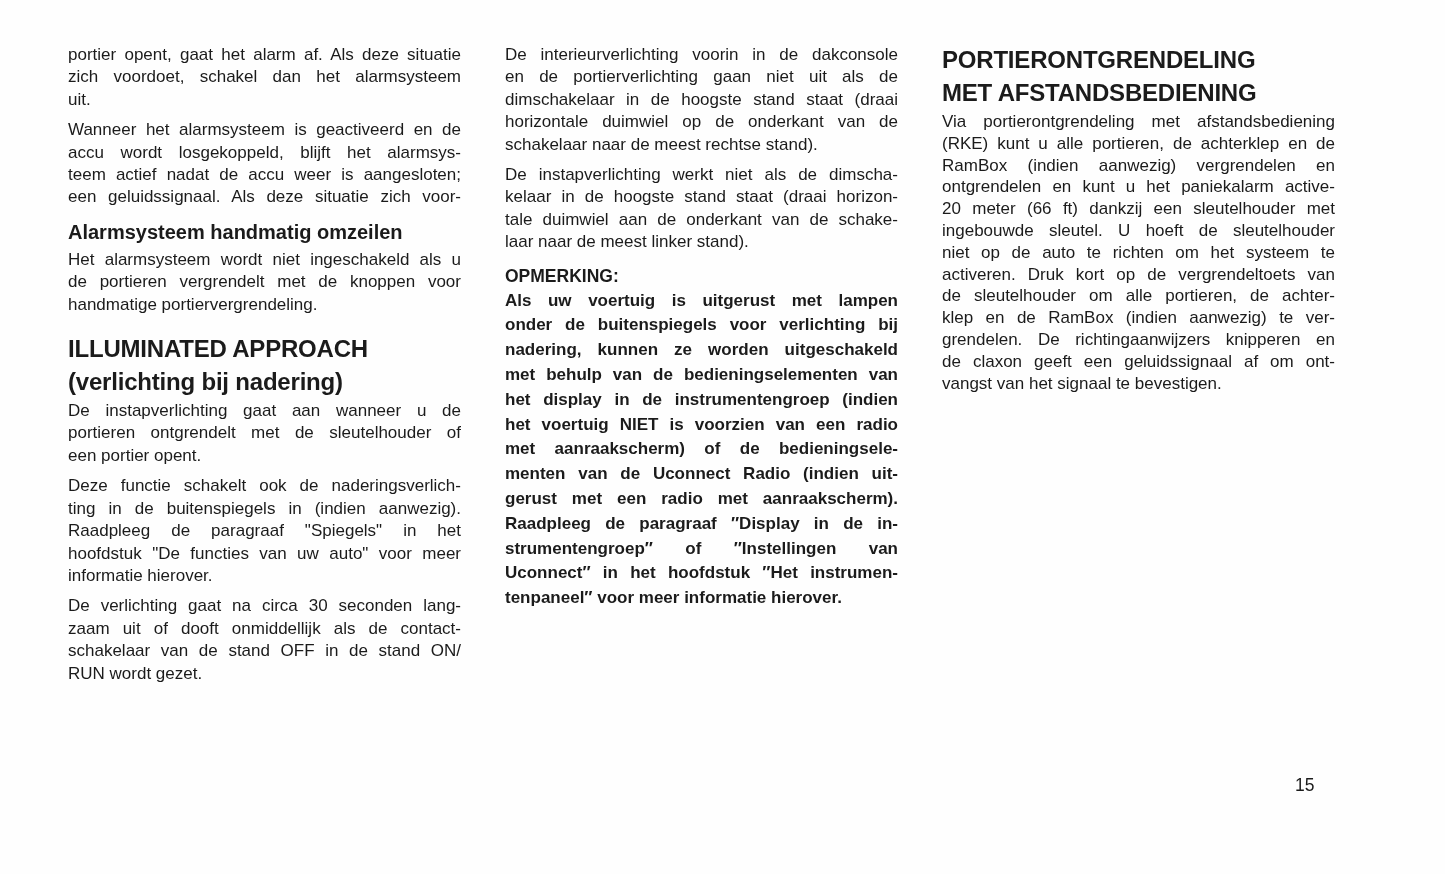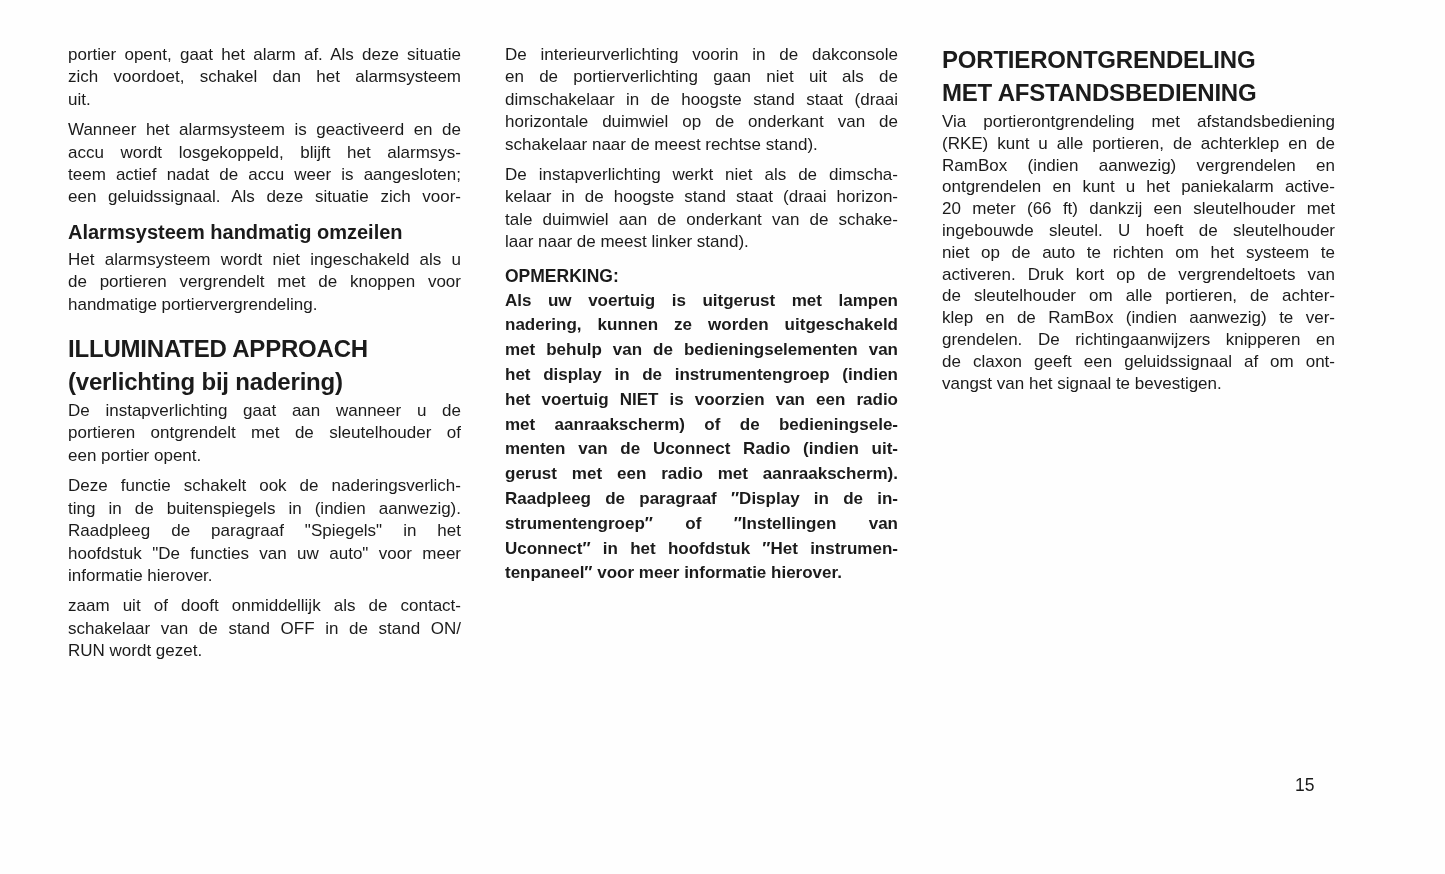--- a/index.html
+++ b/index.html
@@ -116,20 +116,21 @@
           <div class="line last">een portier opent.</div>
         </div>
         <div class="block p">
           <div class="line">Deze functie schakelt ook de naderingsverlich-</div>
           <div class="line">ting in de buitenspiegels in (indien aanwezig).</div>
           <div class="line">Raadpleeg de paragraaf "Spiegels" in het</div>
           <div class="line">hoofdstuk "De functies van uw auto" voor meer</div>
           <div class="line last">informatie hierover.</div>
         </div>
         <div class="block p">
+          <div class="line">De verlichting gaat na circa 30 seconden lang-</div>
           <div class="line">zaam uit of dooft onmiddellijk als de contact-</div>
           <div class="line">schakelaar van de stand OFF in de stand ON/</div>
           <div class="line last">RUN wordt gezet.</div>
         </div>
       </div>
     <div class="col col-middle">
         <div class="block p">
           <div class="line">De interieurverlichting voorin in de dakconsole</div>
           <div class="line">en de portierverlichting gaan niet uit als de</div>
           <div class="line">dimschakelaar in de hoogste stand staat (draai</div>
@@ -140,20 +141,21 @@
           <div class="line">De instapverlichting werkt niet als de dimscha-</div>
           <div class="line">kelaar in de hoogste stand staat (draai horizon-</div>
           <div class="line">tale duimwiel aan de onderkant van de schake-</div>
           <div class="line last">laar naar de meest linker stand).</div>
         </div>
         <div class="block note-label">
           <div class="line last">OPMERKING:</div>
         </div>
         <div class="block p bold">
           <div class="line">Als uw voertuig is uitgerust met lampen</div>
+          <div class="line">onder de buitenspiegels voor verlichting bij</div>
           <div class="line">nadering, kunnen ze worden uitgeschakeld</div>
           <div class="line">met behulp van de bedieningselementen van</div>
           <div class="line">het display in de instrumentengroep (indien</div>
           <div class="line">het voertuig NIET is voorzien van een radio</div>
           <div class="line">met aanraakscherm) of de bedieningsele-</div>
           <div class="line">menten van de Uconnect Radio (indien uit-</div>
           <div class="line">gerust met een radio met aanraakscherm).</div>
           <div class="line">Raadpleeg de paragraaf ″Display in de in-</div>
           <div class="line">strumentengroep″ of ″Instellingen van</div>
           <div class="line">Uconnect″ in het hoofdstuk ″Het instrumen-</div>

